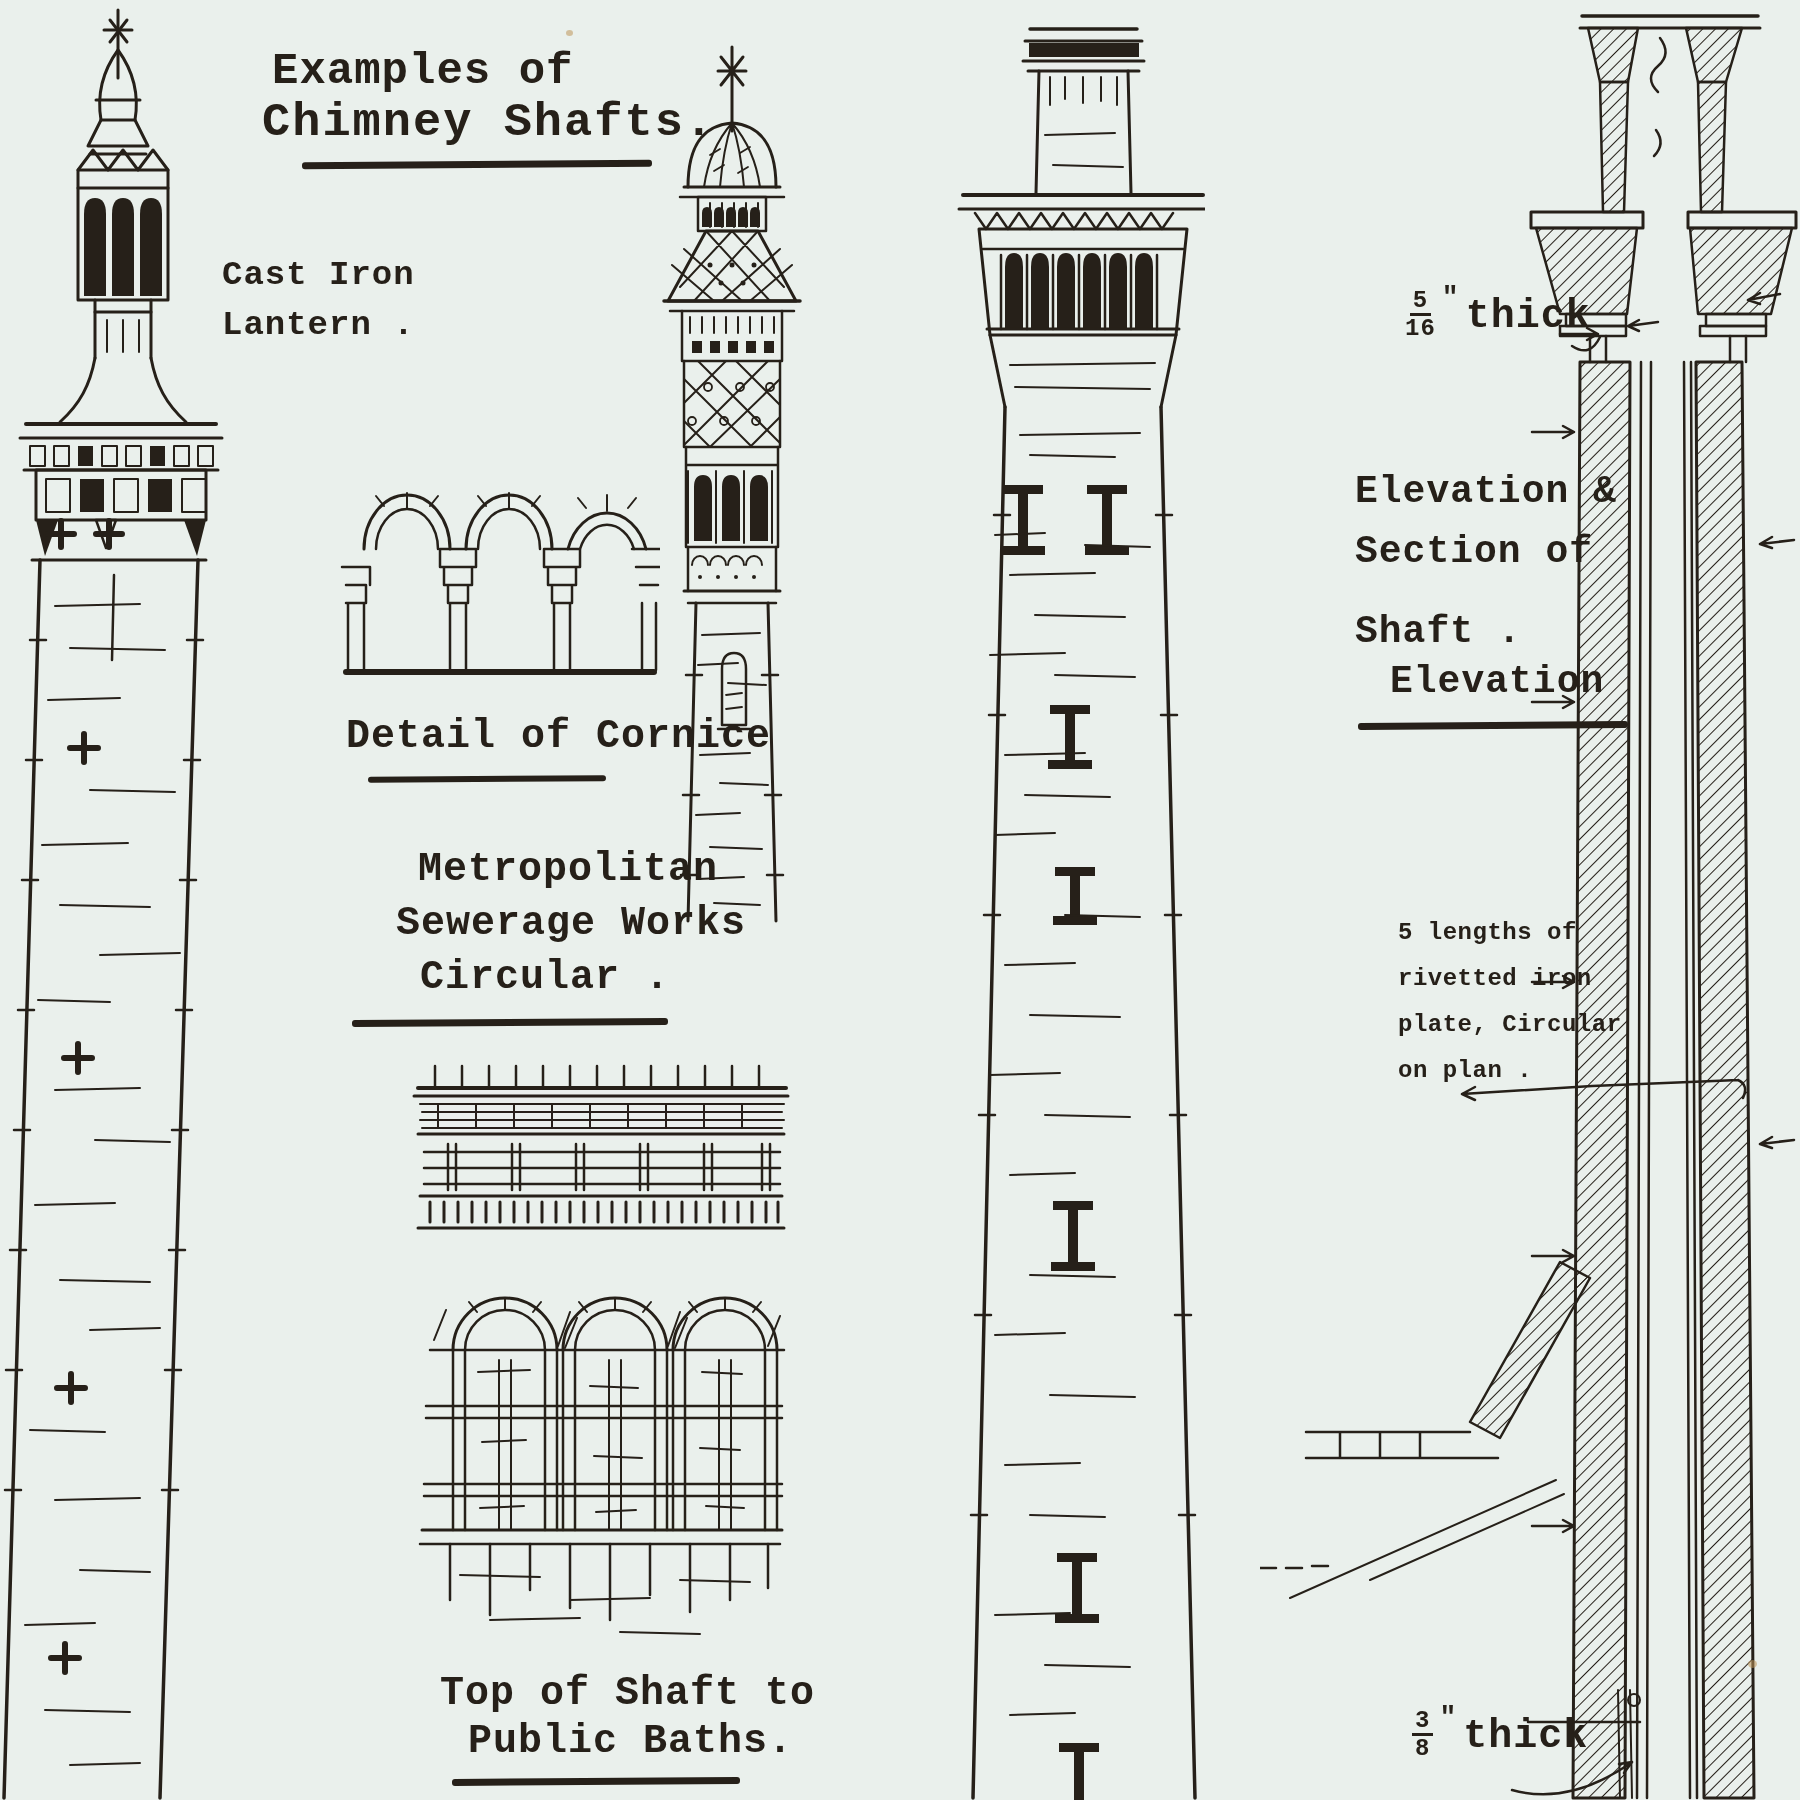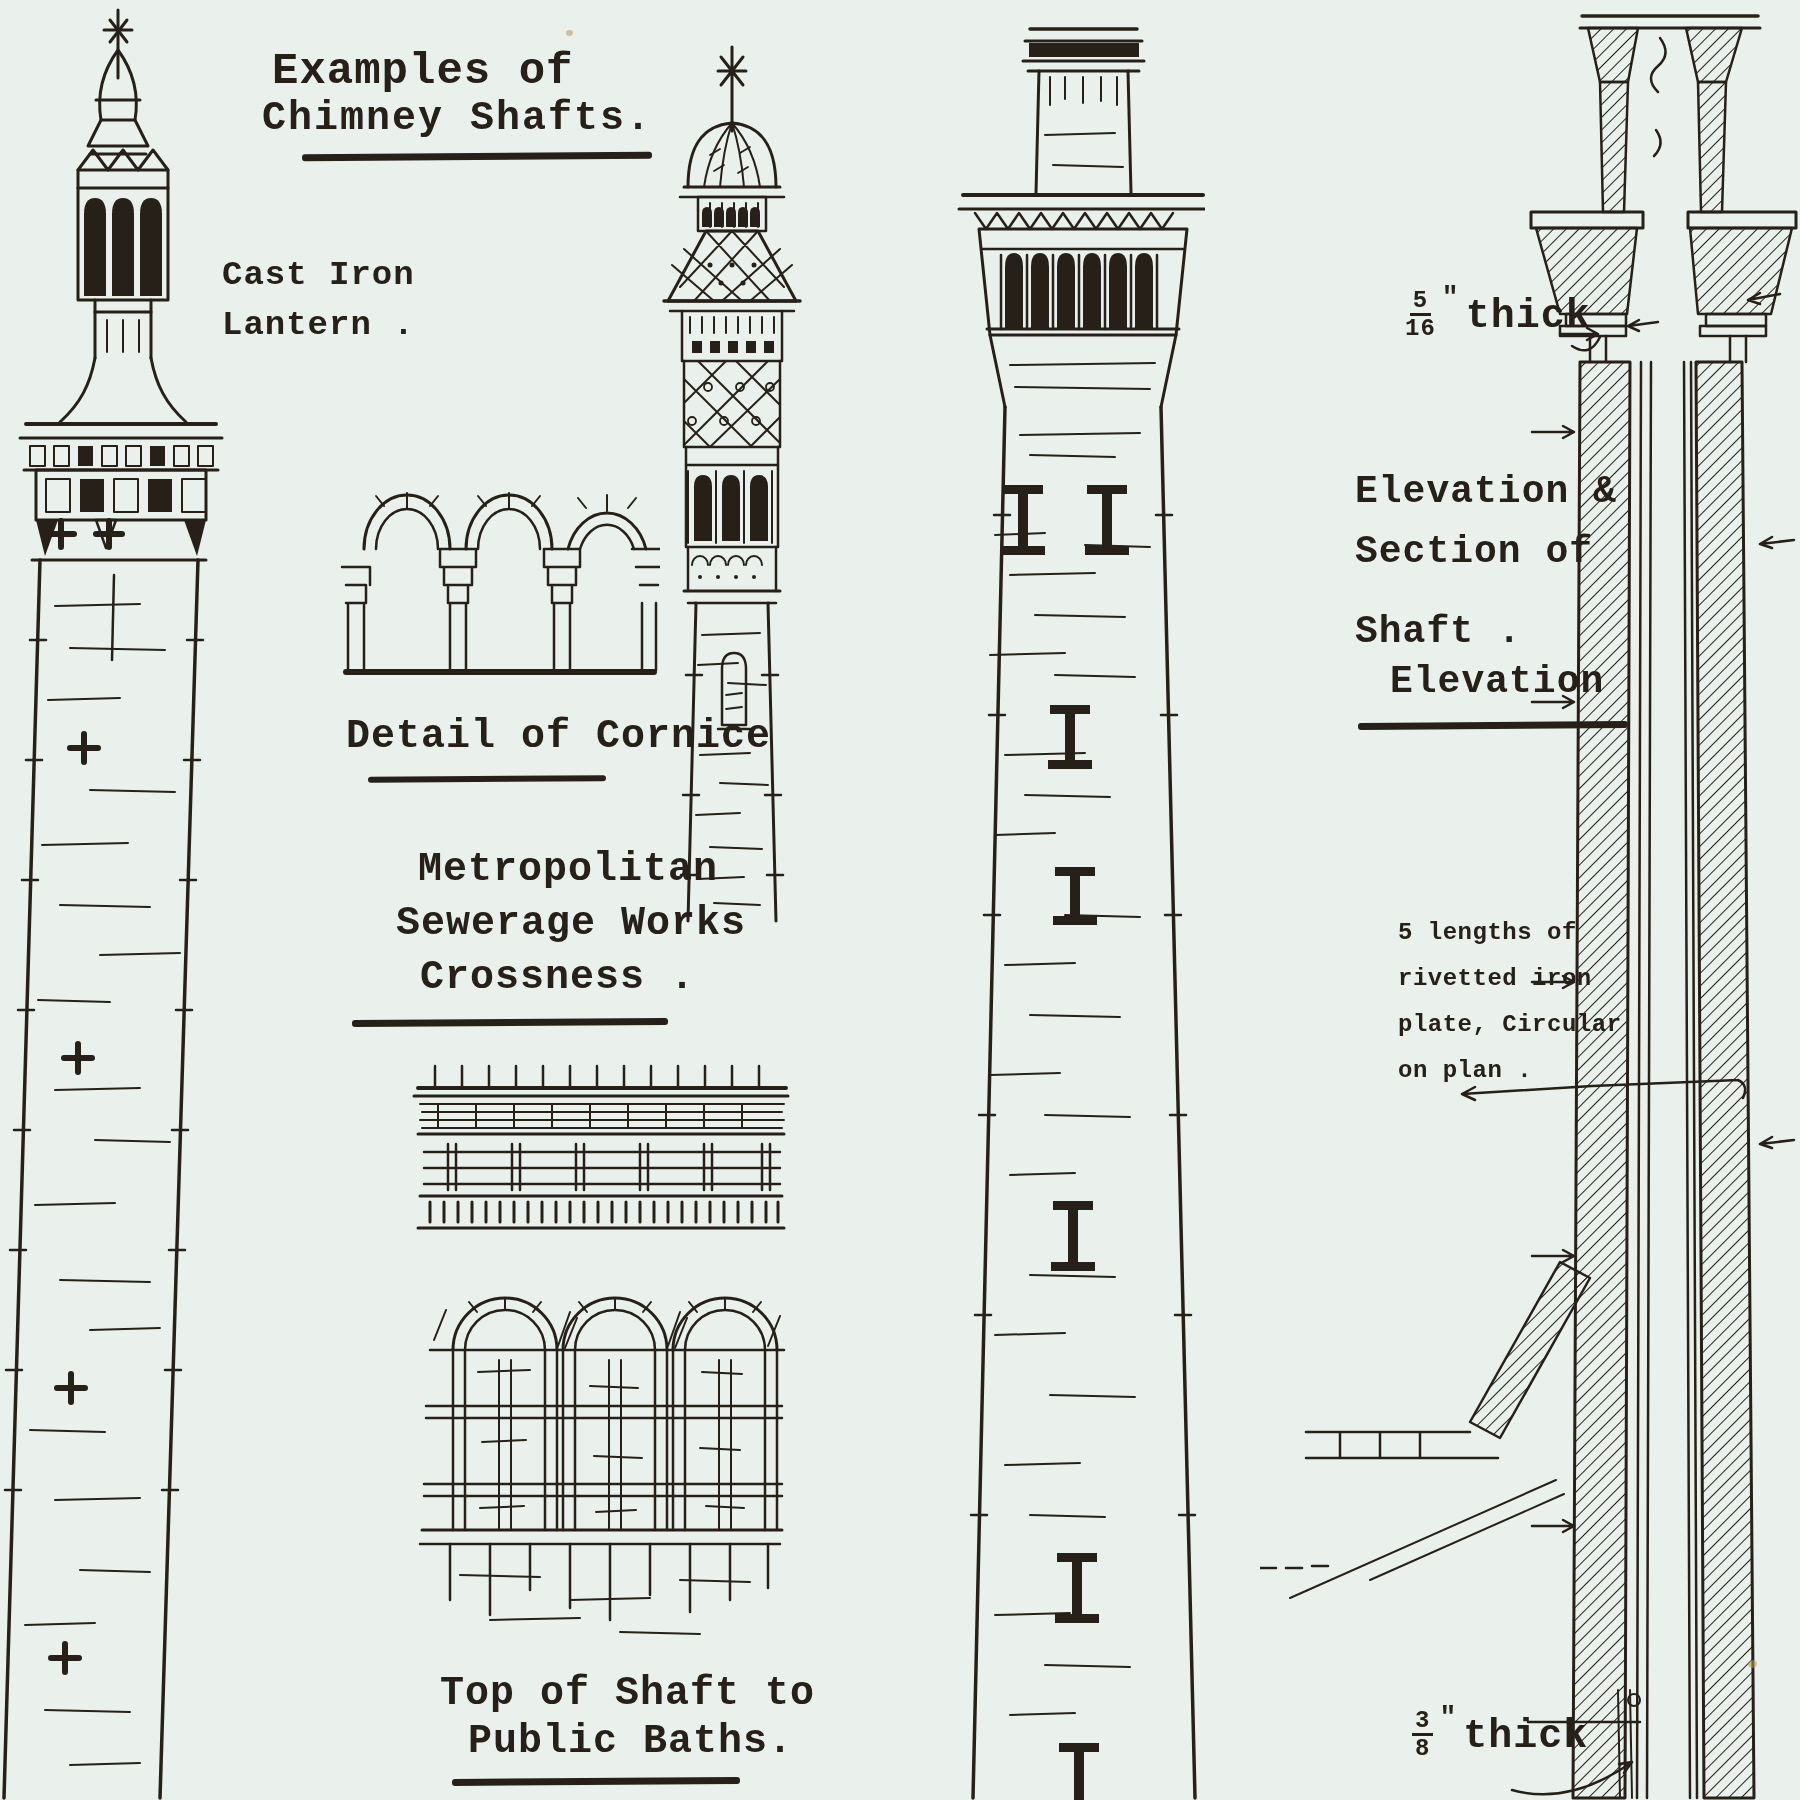--- a/index.html
+++ b/index.html
@@ -7,21 +7,21 @@
   .page{position:relative;width:1800px;height:1800px;margin:0 auto;overflow:hidden;
         background:var(--paper,#eaf0ec);color:var(--ink,#262019);
         font-family:Liberation Mono, monospace}
   .fig{position:absolute}
   .ln{stroke:var(--ink,#262019);fill:none;stroke-linecap:round;stroke-linejoin:round}
   .lnk{stroke:var(--ink,#262019);stroke-linecap:round;stroke-linejoin:round}
   .fl{fill:var(--ink,#262019);stroke:none}
   .hand{position:absolute;font-weight:bold;color:var(--ink,#262019);letter-spacing:1px;white-space:nowrap}
   .ul{background:var(--ink,#262019);height:7px;border-radius:3px;transform:rotate(-0.4deg)}
   .title .tl1{font-size:44px;padding-left:10px}
-  .title .tl2{font-size:40px;letter-spacing:2px}
+  .title .tl2{font-size:47px;letter-spacing:2px}
   .lbl-m{font-size:40px;line-height:54px}
   .lbl-s{font-size:34px;line-height:50px}
   .lbl-e{font-size:38px;line-height:60px}
   .lbl-r{font-size:24px;line-height:46px;letter-spacing:0.5px}
   .frac-row{display:flex;align-items:flex-start;gap:6px}
   .frac{display:inline-flex;flex-direction:column;align-items:center;font-size:24px;line-height:1.05;font-weight:bold}
   .frac .num{border-bottom:3px solid var(--ink,#262019);padding:0 3px}
   .unit{font-size:28px;margin-top:-6px}
   .word{font-size:40px;margin-top:6px}
   .speck{position:absolute;width:9px;height:8px;border-radius:50%;background:rgba(190,150,90,.55)}
@@ -291,21 +291,21 @@
   </div>
 
   <div class="hand lbl-m" style="left:346px;top:710px">
     <div>Detail of Cornice</div>
     <div class="ul" style="width:238px;height:6px;margin:12px 0 0 22px"></div>
   </div>
 
   <div class="hand lbl-m" style="left:396px;top:843px">
     <div style="padding-left:22px">Metropolitan</div>
     <div>Sewerage Works</div>
-    <div style="padding-left:24px">Crossness .</div>
+    <div style="padding-left:24px">Circular .</div>
     <div class="ul" style="width:316px;margin:14px 0 0 -44px"></div>
   </div>
 
   <div class="hand lbl-m" style="left:440px;top:1670px;line-height:48px">
     <div>Top of Shaft to</div>
     <div style="padding-left:28px">Public Baths.</div>
     <div class="ul" style="width:288px;margin:12px 0 0 12px"></div>
   </div>
 
   <div class="hand frac-row" style="left:1405px;top:288px">

